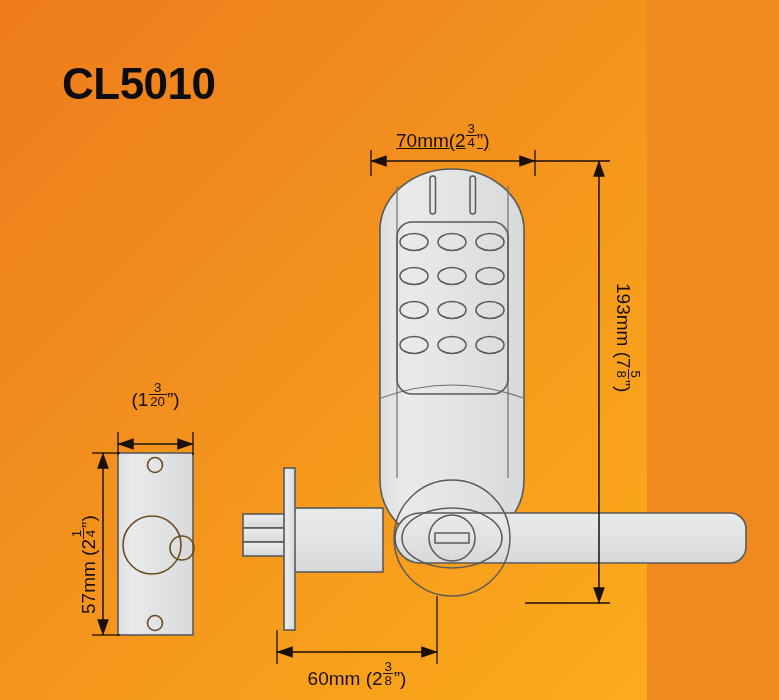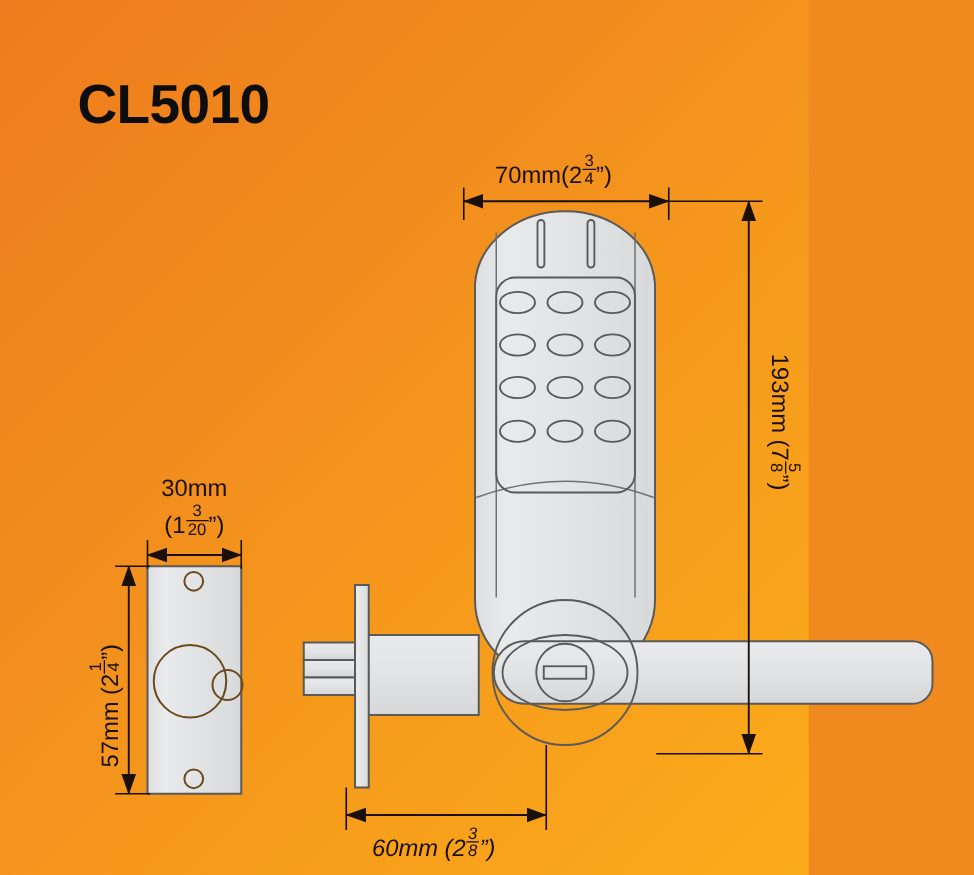--- a/index.html
+++ b/index.html
@@ -169,37 +169,36 @@
     <g>
       <path class="extline" d="M 277,630 L 277,664"></path>
       <path class="extline" d="M 437,596 L 437,664"></path>
       <path class="dimline" marker-start="url(#arwL)" marker-end="url(#arwR)" d="M 277,652 L 437,652"></path>
     </g>
 
   </svg>
 
   <div class="ttl">CL5010</div>
 
-  <div class="dim" style="left:396px;top:122px;">
+  <div class="dim" style="left:396px;top:122px;text-decoration:underline;">
     <span>70mm</span><span>(2</span><span class="fr"><span class="nu">3</span><span class="de">4</span></span><span>”)</span>
   </div>
 
   <div class="dim rotR" style="left:642px;top:283px;">
     <span>193mm</span>
     <span>(7</span><span class="fr"><span class="nu">5</span><span class="de">8</span></span><span>”)</span>
   </div>
 
   <div class="dim ctr" style="left:104px;top:381px;width:103px;">
-    <div>30mm</div>
     <div><span>(1</span><span class="fr"><span class="nu">3</span><span class="de">20</span></span><span>”)</span></div>
   </div>
 
   <div class="dim rotL" style="left:70px;top:614px;">
     <span>57mm</span>
     <span>(2</span><span class="fr"><span class="nu">1</span><span class="de">4</span></span><span>”)</span>
   </div>
 
-  <div class="dim ctr" style="left:267px;top:660px;width:160px;font-style:italic;">
+  <div class="dim ctr" style="left:277px;top:660px;width:160px;">
     <span>60mm</span>
     <span>(2</span><span class="fr"><span class="nu">3</span><span class="de">8</span></span><span>”)</span>
   </div>
 
 </div>
 
 </body></html>

